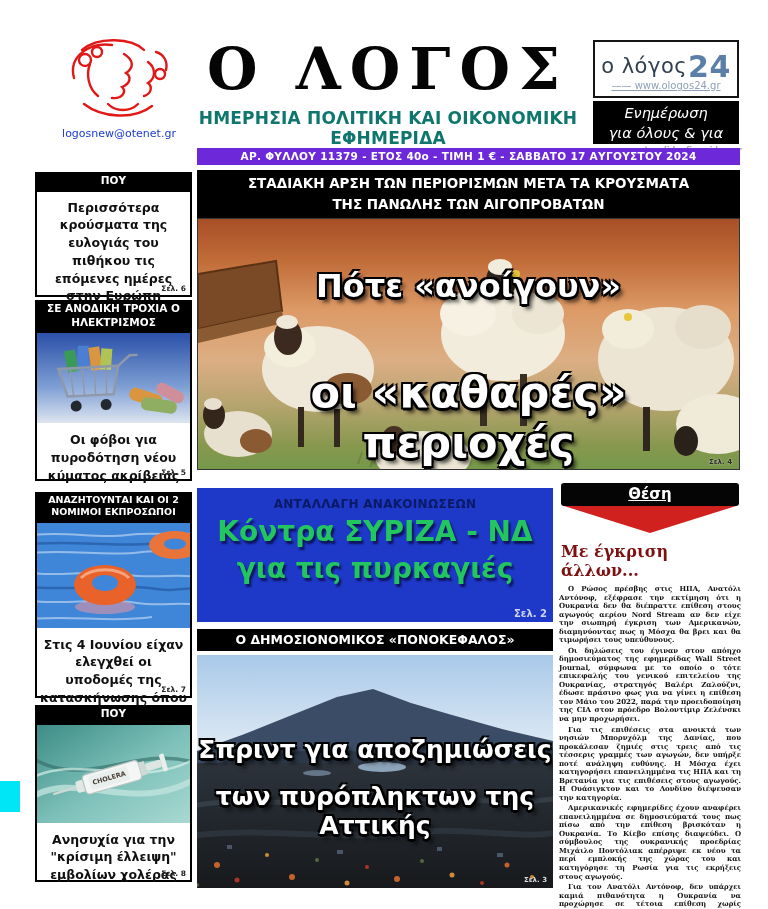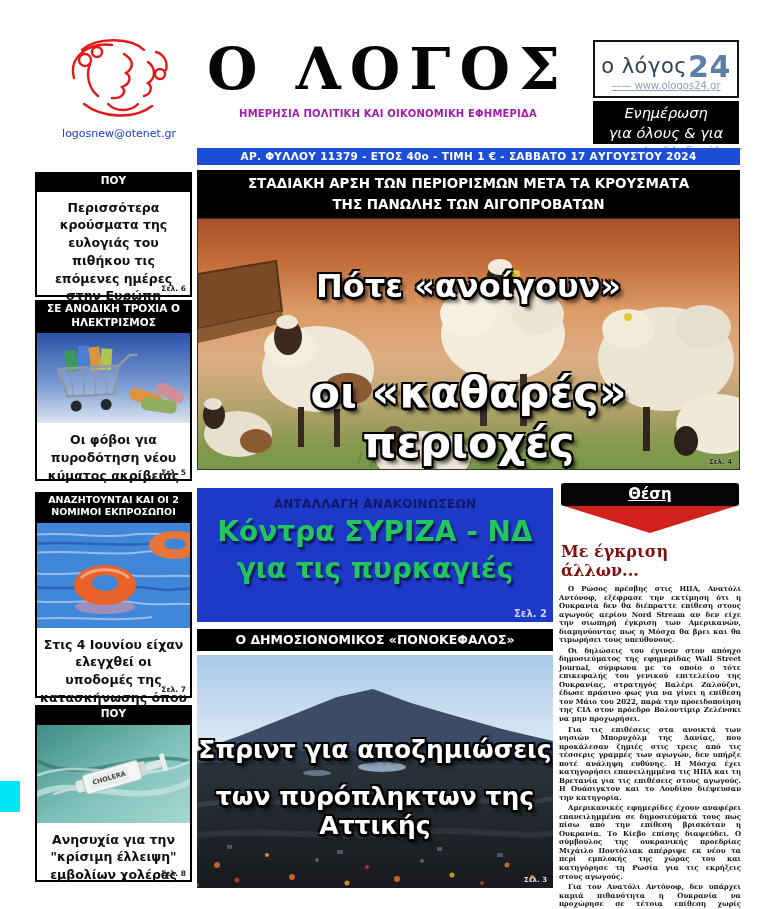--- a/index.html
+++ b/index.html
@@ -6,38 +6,38 @@
   body { background:#e8e8e8; font-family:"DejaVu Sans", sans-serif; }
   .page { position:relative; width:768px; height:909px; background:#ffffff; margin:0 auto; overflow:hidden; }
 
   
   .faces-logo { position:absolute; left:60px; top:34px; width:118px; height:90px; }
   .email { position:absolute; left:38px; top:127px; width:162px; text-align:center;
            color:#1b3bd0; font-weight:normal; font-size:11px; }
   .mast-center { position:absolute; left:192px; top:40px; width:392px; text-align:center; }
   .mast-title { font-family:"DejaVu Serif", serif; font-weight:bold; font-size:58px;
                 line-height:1.0; letter-spacing:9px; color:#050505; white-space:nowrap; }
-  .mast-sub { margin-top:10px; font-size:10px; font-weight:bold; color:#a21caf; letter-spacing:0.2px; }
+  .mast-sub { margin-top:10px; font-size:17px; font-weight:bold; color:#0f766e; letter-spacing:0.2px; }
 
   .logo24-box { position:absolute; left:593px; top:40px; width:146px; height:58px;
                 border:2px solid #141414; background:#fff; text-align:center; padding-top:7px; }
   .logo24-row { font-size:21px; color:#31404e; letter-spacing:0.5px; }
   .logo24-name { font-weight:normal; }
   .logo24-suffix { font-size:30px; font-weight:bold; color:#5b7fa6; vertical-align:-4px; margin-left:1px; }
   .logo24-url { font-size:10px; color:#8fa0b4; margin-top:-4px;text-decoration:underline; }
   .logo24-url:before { content:"—— "; color:#8fa0b4; }
   .tagline-box { position:absolute; left:593px; top:101px; width:146px; height:43px; background:#000;
                  color:#fff; font-style:italic; text-align:center; font-size:14.5px; line-height:1.35;
                  padding-top:3px; font-family:"DejaVu Sans", sans-serif; }
   .watermark { position:absolute; left:560px; top:146px; width:182px; text-align:right;
                font-size:8px; font-weight:bold; color:#a2a7ad; }
 
   
   .issue-bar { position:absolute; left:197px; top:148px; width:543px; height:17px;
-               background:#1d4ed8; color:#fff; font-weight:bold; font-size:10.5px;
+               background:#6d28d9; color:#fff; font-weight:bold; font-size:10.5px;
                text-align:center; line-height:17px; letter-spacing:0.3px; }
 
   
   .side-item { position:absolute; left:35px; width:157px; }
   .side-kicker { background:#000; color:#fff; font-weight:bold; text-align:center;
                  font-size:10.5px; line-height:1.3; padding:2px 3px; }
   .side-box { border:2px solid #000; background:#fff; position:relative; }
   .side-body { font-weight:bold; font-size:12.5px; line-height:1.42; text-align:center;
                color:#101010; padding:7px 3px 12px; }
   .side-ref { position:absolute; right:4px; bottom:2px; font-size:7.5px; font-weight:bold; color:#222; }

